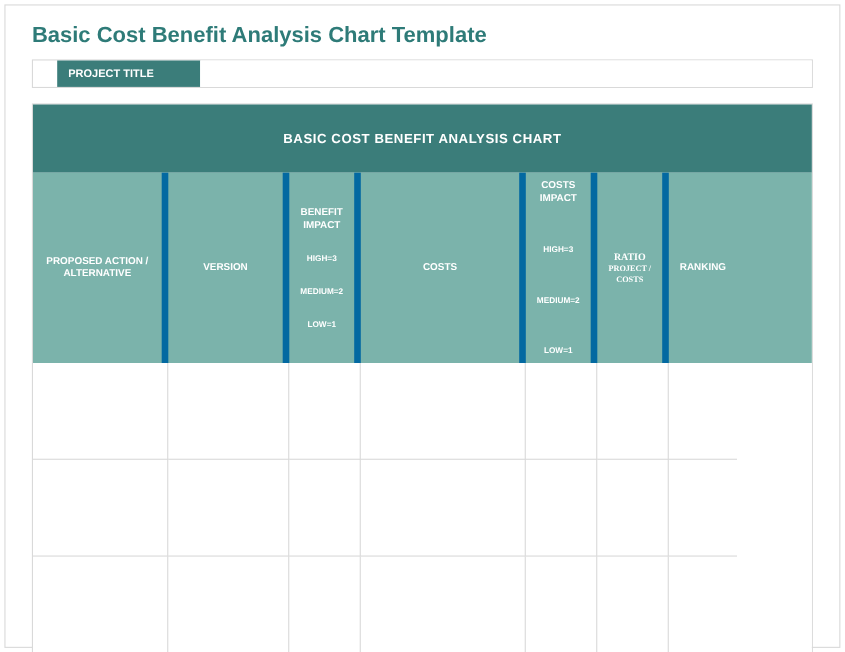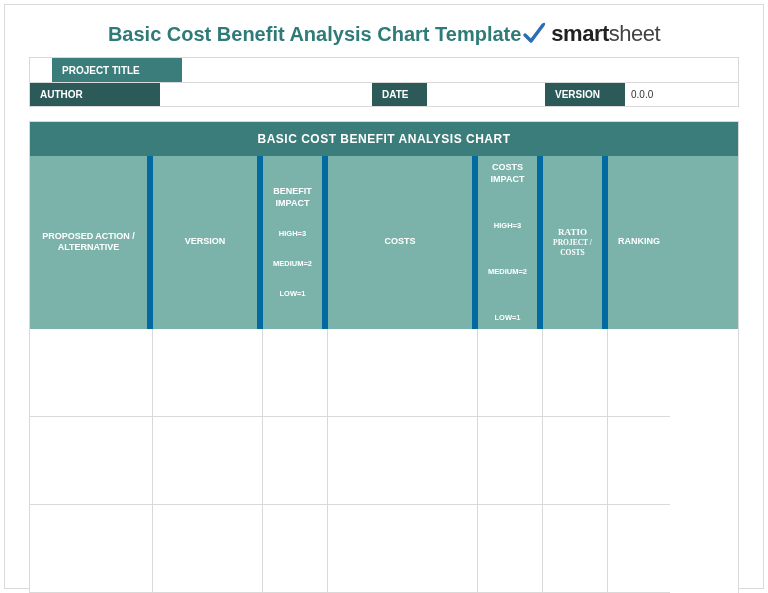--- a/index.html
+++ b/index.html
@@ -13,21 +13,21 @@
   .sheet {
     border: 1px solid #d9d9d9;
     margin: 4px;
     width: 760px;
     height: 585px;
     position: relative;
     background: #fff;
   }
   .header-row {
     display: flex;
-    justify-content: center;
+    justify-content: space-between;
     align-items: center;
     padding: 16px 24px 10px 24px;
   }
   .page-title {
     color: #2e7b78;
     font-size: 20px;
     font-weight: bold;
   }
   .logo {
     display: flex;
@@ -73,21 +73,21 @@
   .chart-wrap {
     margin: 14px 24px 0 24px;
     border: 1px solid #d9d9d9;
   }
   .chart-title {
     background: #3b7d7a;
     color: #fff;
     text-align: center;
     font-size: 12px;
     font-weight: bold;
-    padding: 10px 0;
+    padding: 24px 0;
     letter-spacing: 0.5px;
   }
   .chart-head {
     display: flex;
     background: #7bb3ab;
   }
   .chart-head .col {
     color: #fff;
     font-size: 9px;
     font-weight: bold;
@@ -131,41 +131,26 @@
     color: #bbb;
   }
 </style>
 </head>
 <body>
 
 <div class="sheet">
 
   <div class="header-row">
     <div class="page-title">Basic Cost Benefit Analysis Chart Template</div>
-    <div class="logo">
-      <svg width="26" height="26" viewBox="0 0 26 26">
-        <path d="M4 14 L10 20 L22 4" stroke="#2a6fb5" stroke-width="3.5" fill="none" stroke-linecap="round" stroke-linejoin="round"></path>
-        <circle cx="23" cy="3" r="1.2" fill="#2a6fb5"></circle>
-      </svg>
-      <span class="logo-text"><span class="bold">smart</span><span class="light">sheet</span></span>
-    </div>
   </div>
 
   <div class="meta">
     <div class="meta-row">
       <div class="meta-label lab-dark" style="width:130px">PROJECT TITLE</div>
       <div class="meta-value" style="flex:1"></div>
-    </div>
-    <div class="meta-row">
-      <div class="meta-label lab-darker" style="width:130px">AUTHOR</div>
-      <div class="meta-value" style="width:212px"></div>
-      <div class="meta-label lab-darker" style="width:55px">DATE</div>
-      <div class="meta-value" style="width:118px"></div>
-      <div class="meta-label lab-darker" style="width:80px">VERSION</div>
-      <div class="meta-value" style="flex:1">0.0.0</div>
     </div>
   </div>
 
   <div class="chart-wrap">
     <div class="chart-title">BASIC COST BENEFIT ANALYSIS CHART</div>
     <div class="chart-head">
       <div class="col w1">PROPOSED ACTION / ALTERNATIVE</div>
       <div class="col w2">VERSION</div>
       <div class="col w3">
         <span>BENEFIT IMPACT</span>

